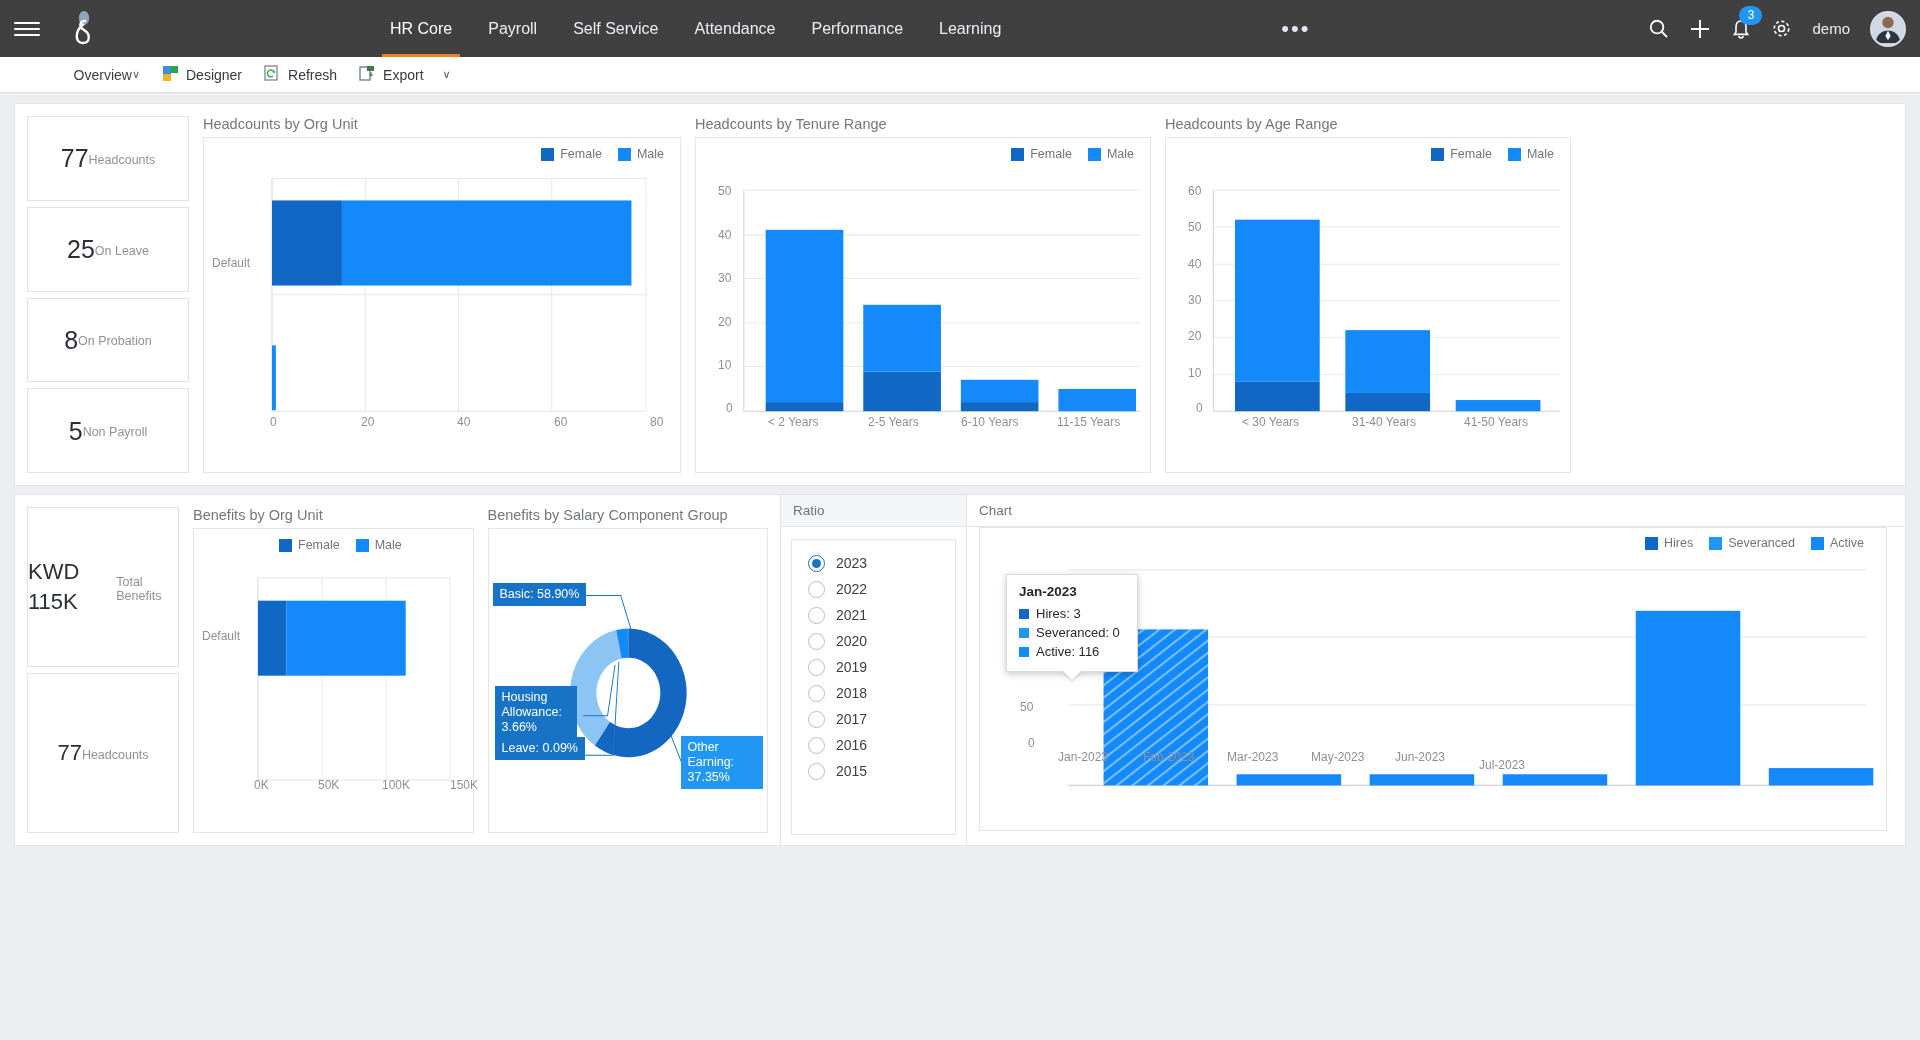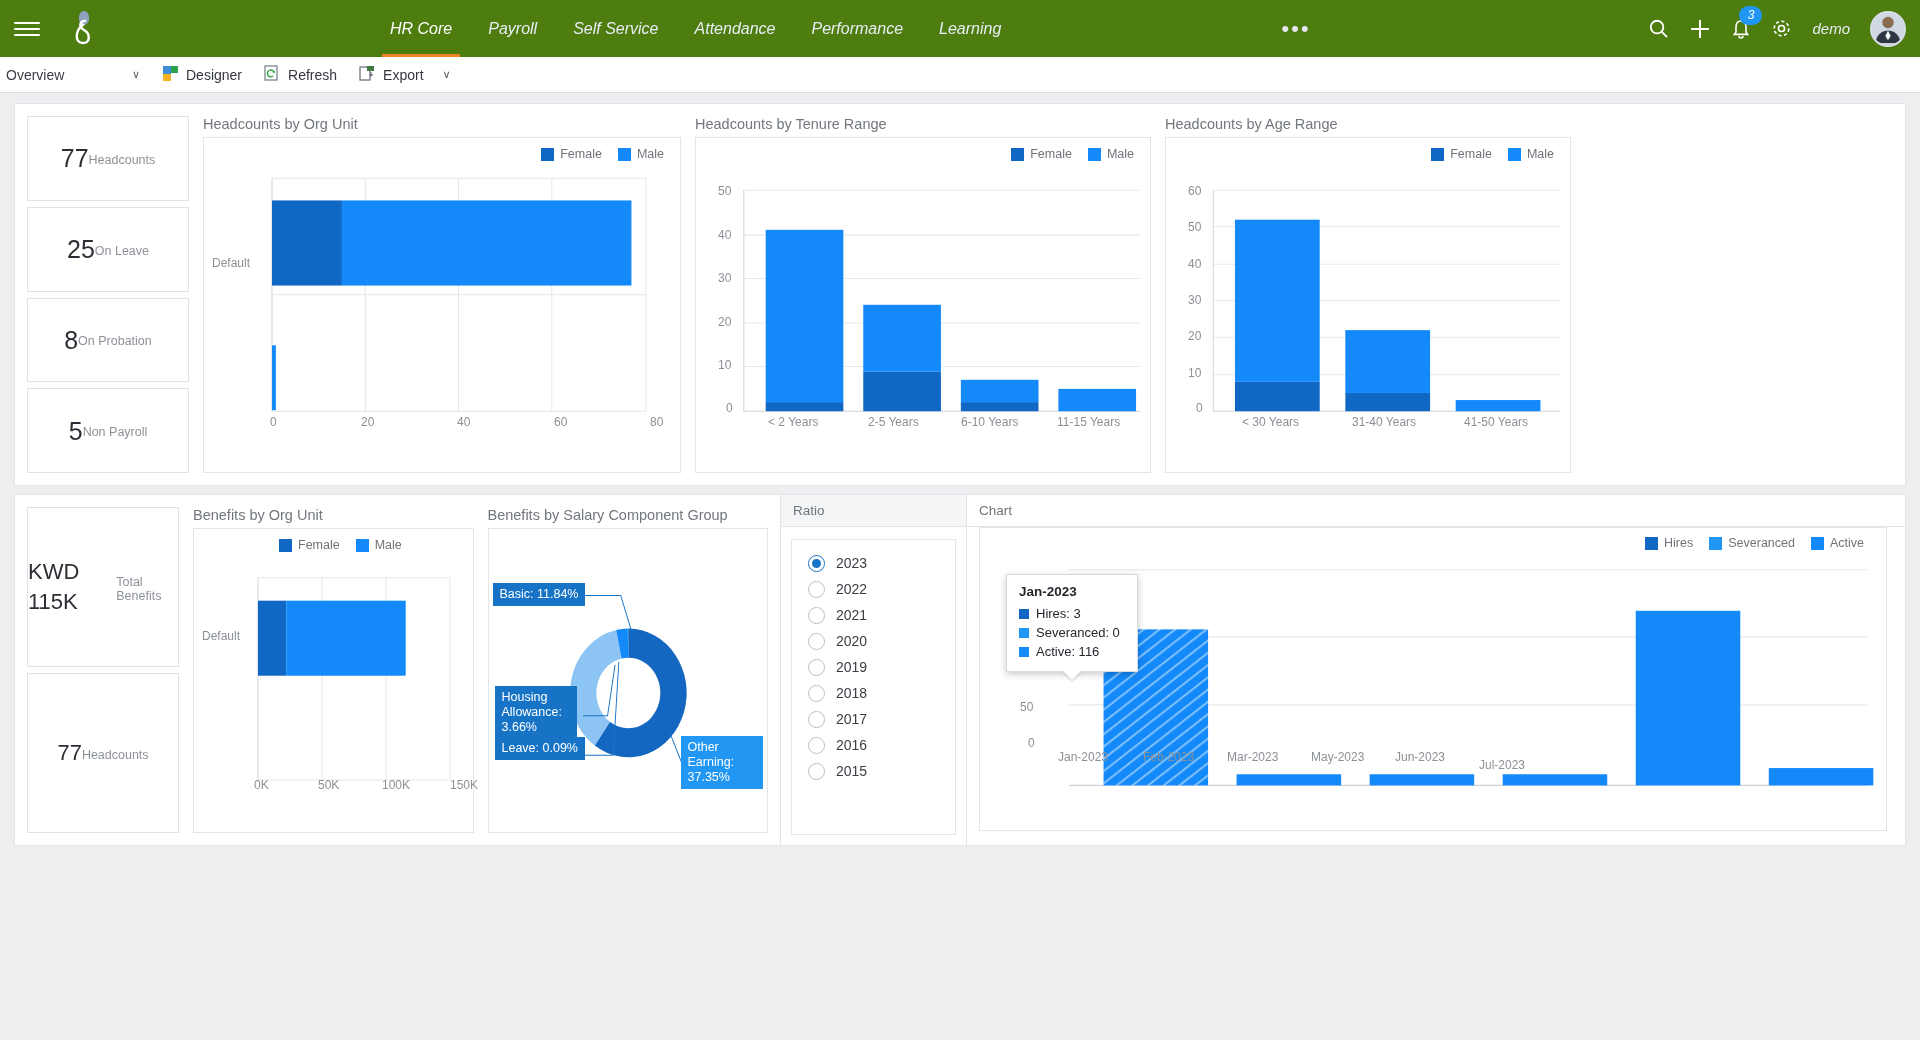--- a/index.html
+++ b/index.html
@@ -4,22 +4,22 @@
 <style>
   * { box-sizing: border-box; margin: 0; padding: 0; }
   html, body {
     width: 1920px; height: 1040px;
     font-family: "Liberation Sans", sans-serif;
     background: #ffffff; overflow: hidden;
   }
 
   
   .topbar {
-    height: 57px; background: #4d7c0f; display: flex; align-items: center;
-    position: relative; color: #ffffff; font-style: italic;
+    height: 57px; background: #404040; display: flex; align-items: center;
+    position: relative; color: #ffffff;
   }
   .hamburger { width: 26px; margin-left: 14px; display: flex; flex-direction: column; gap: 4px; cursor: pointer; }
   .hamburger span { display: block; height: 2px; background: #fff; border-radius: 1px; }
   .brand-logo { margin-left: 26px; width: 34px; height: 40px; display: flex; align-items: center; justify-content: center; }
   .nav-tabs { display: flex; align-items: stretch; height: 57px; margin-left: 272px; gap: 0px; }
   .nav-tab {
     padding: 0 18px; height: 57px; display: flex; align-items: center;
     font-size: 16px; color: #e9edf4; cursor: pointer; position: relative; white-space: nowrap;
   }
   .nav-tab.active { color: #ffffff; }
@@ -39,21 +39,21 @@
   .avatar {
     width: 36px; height: 36px; border-radius: 50%; overflow: hidden;
     border: 2px solid #d8dde6; background: #c8d0dc; display: flex; align-items: flex-end; justify-content: center;
   }
 
   
   .subbar {
     height: 36px; background: #fff; border-bottom: 1px solid #d9dde3;
     display: flex; align-items: center; font-size: 14px; color: #3b3f45;
   }
-  .subbar-select { display: flex; align-items: center; width: 140px; padding-left: 6px; cursor: pointer; justify-content: space-between; }
+  .subbar-select { display: flex; align-items: center; width: 140px; padding-left: 6px; cursor: pointer; justify-content: flex-end; }
   .subbar-item { display: flex; align-items: center; gap: 7px; margin-left: 22px; cursor: pointer; color: #35393f; }
   .chev { font-size: 11px; color: #55595f; }
 
   
   .page { background: #eceef0; padding: 10px 14px 8px 14px; height: 947px; }
   .row-top { background: #fff; border: 1px solid #e2e4e7; height: 383px; display: flex; padding: 12px; gap: 0; }
   .row-bottom { background: #fff; border: 1px solid #e2e4e7; height: 352px; margin-top: 8px; display: flex; }
 
   
   .kpi-col { width: 162px; display: flex; flex-direction: column; gap: 6px; flex-shrink: 0; }
@@ -458,21 +458,21 @@
                 <path d="M-12.9,-60.6 A62,62 0 0,1 -0.4,-62 L-0.2,-34 A34,34 0 0,0 -7.1,-33.2 Z" fill="#1389fa"></path>
 
                 <path d="M-0.4,-62 A62,62 0 0,1 0,-62 L0,-34 A34,34 0 0,0 -0.2,-34 Z" fill="#2196f3"></path>
               </g>
 
               <path d="M100,64 L140,64 L152,100" stroke="#1773c6" stroke-width="1" fill="none"></path>
               <path d="M100,180 L126,180 L134,131" stroke="#1773c6" stroke-width="1" fill="none"></path>
               <path d="M100,218 L132,218 L138,128" stroke="#1773c6" stroke-width="1" fill="none"></path>
               <path d="M248,228 L206,228 L192,196" stroke="#1773c6" stroke-width="1" fill="none"></path>
             </svg>
-            <div class="callout" style="left:4px; top:54px;">Basic: 11.84%</div>
+            <div class="callout" style="left:4px; top:54px;">Basic: 58.90%</div>
             <div class="callout" style="left:6px; top:157px; width:82px; white-space:normal;">Housing Allowance: 3.66%</div>
             <div class="callout" style="left:6px; top:208px;">Leave: 0.09%</div>
             <div class="callout light" style="left:192px; top:207px; width:82px; white-space:normal;">Other Earning: 37.35%</div>
           </div>
         </div>
       </div>
     </div>
 
     <div class="panel-right">
 

